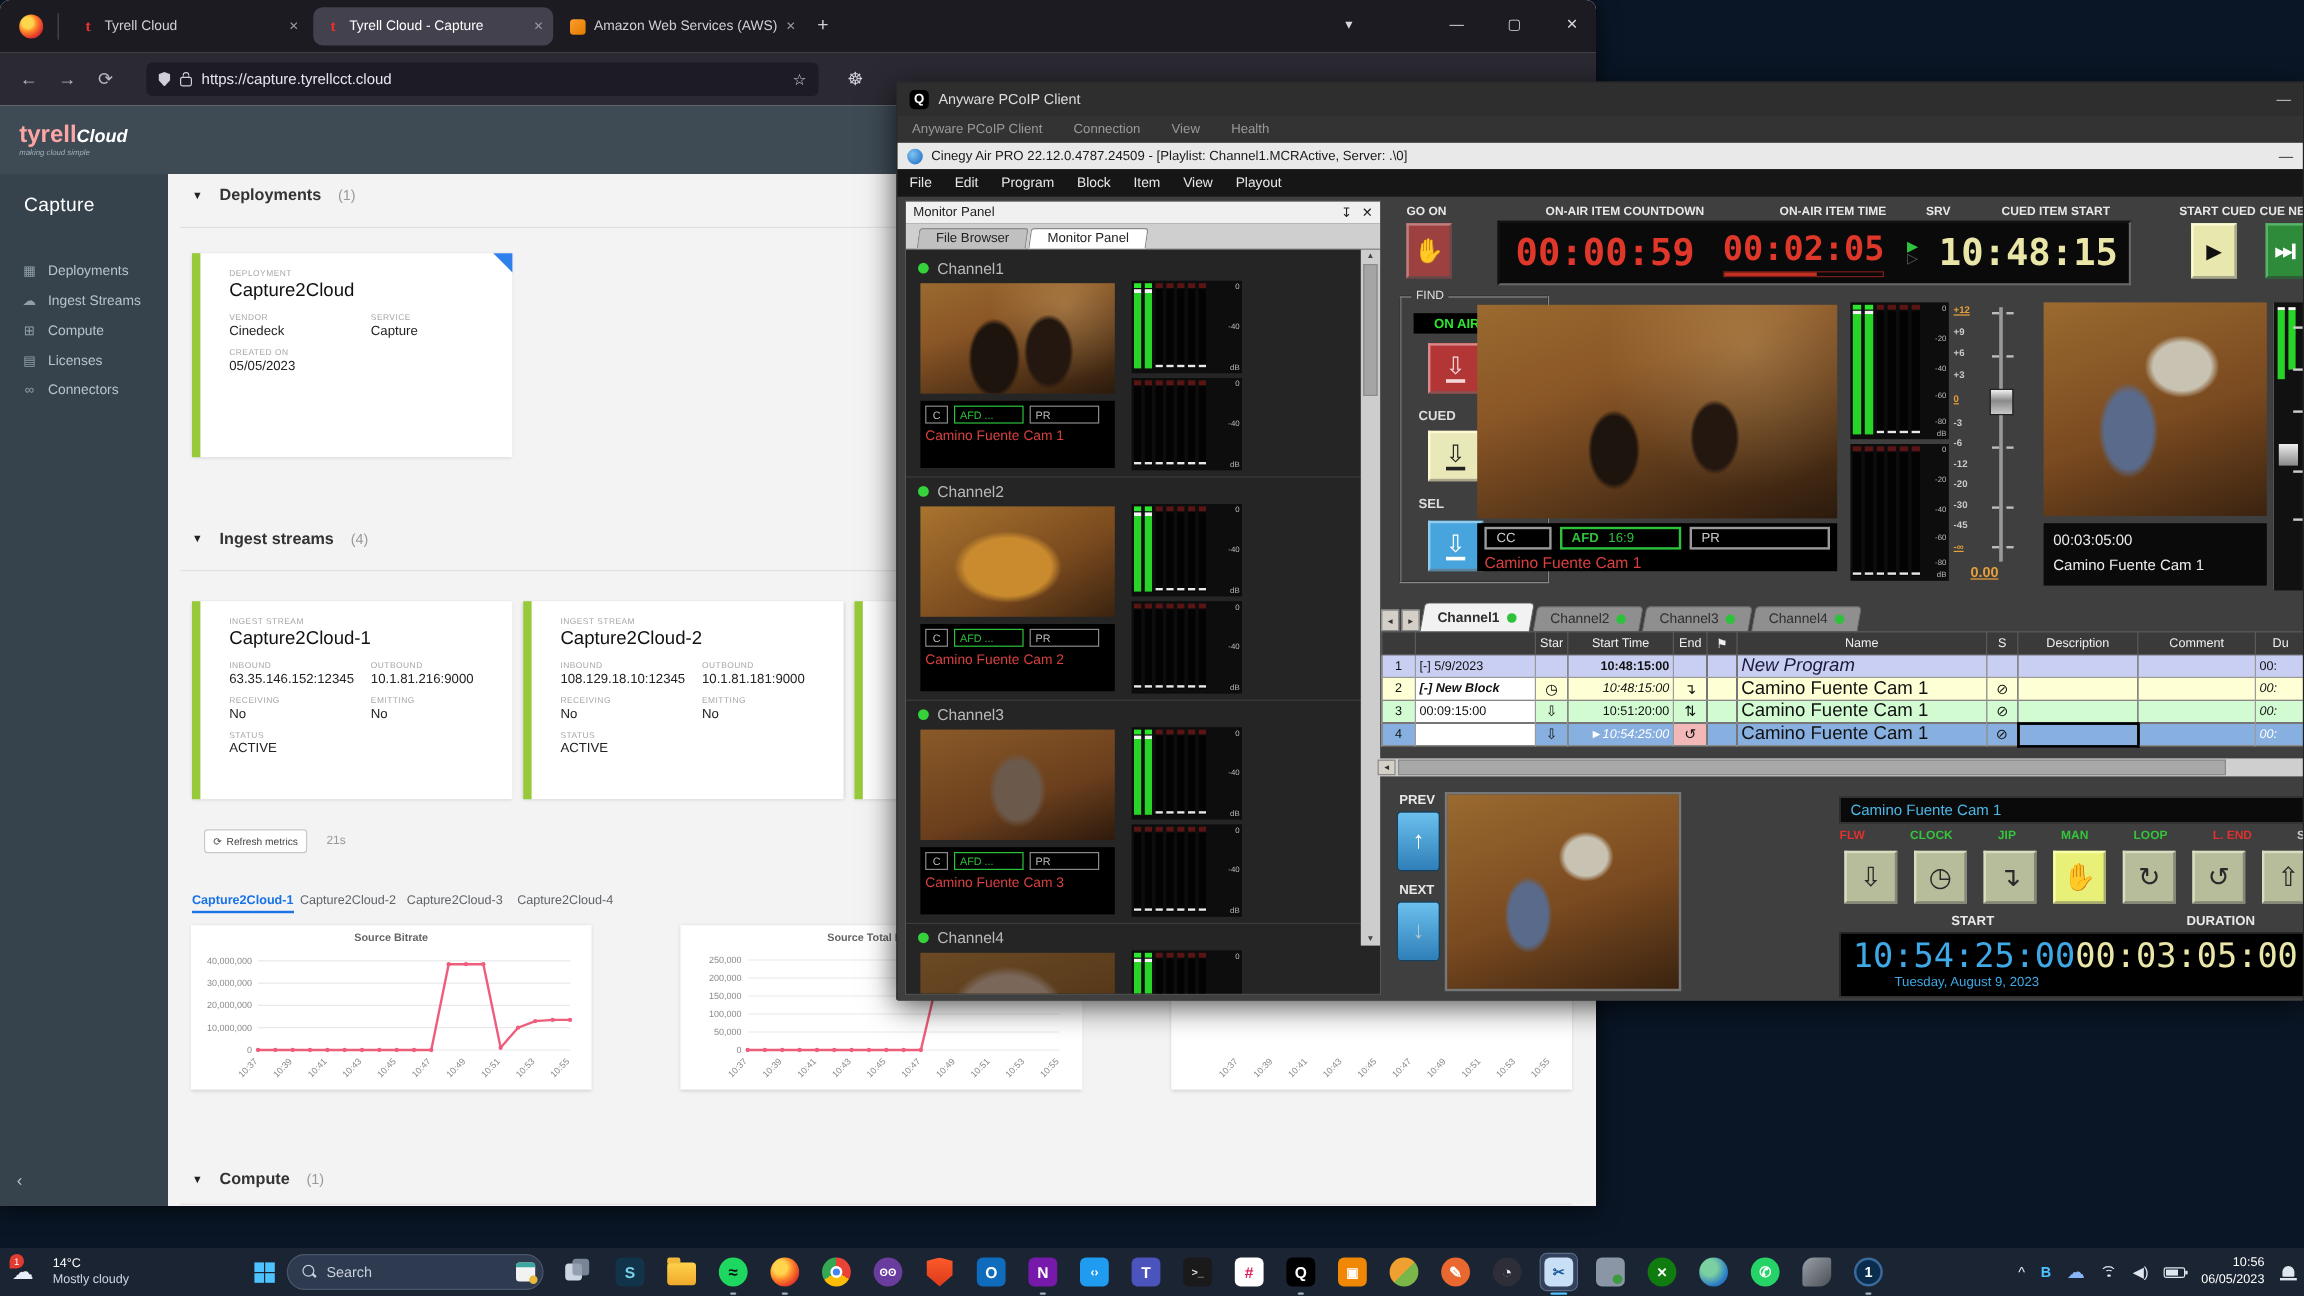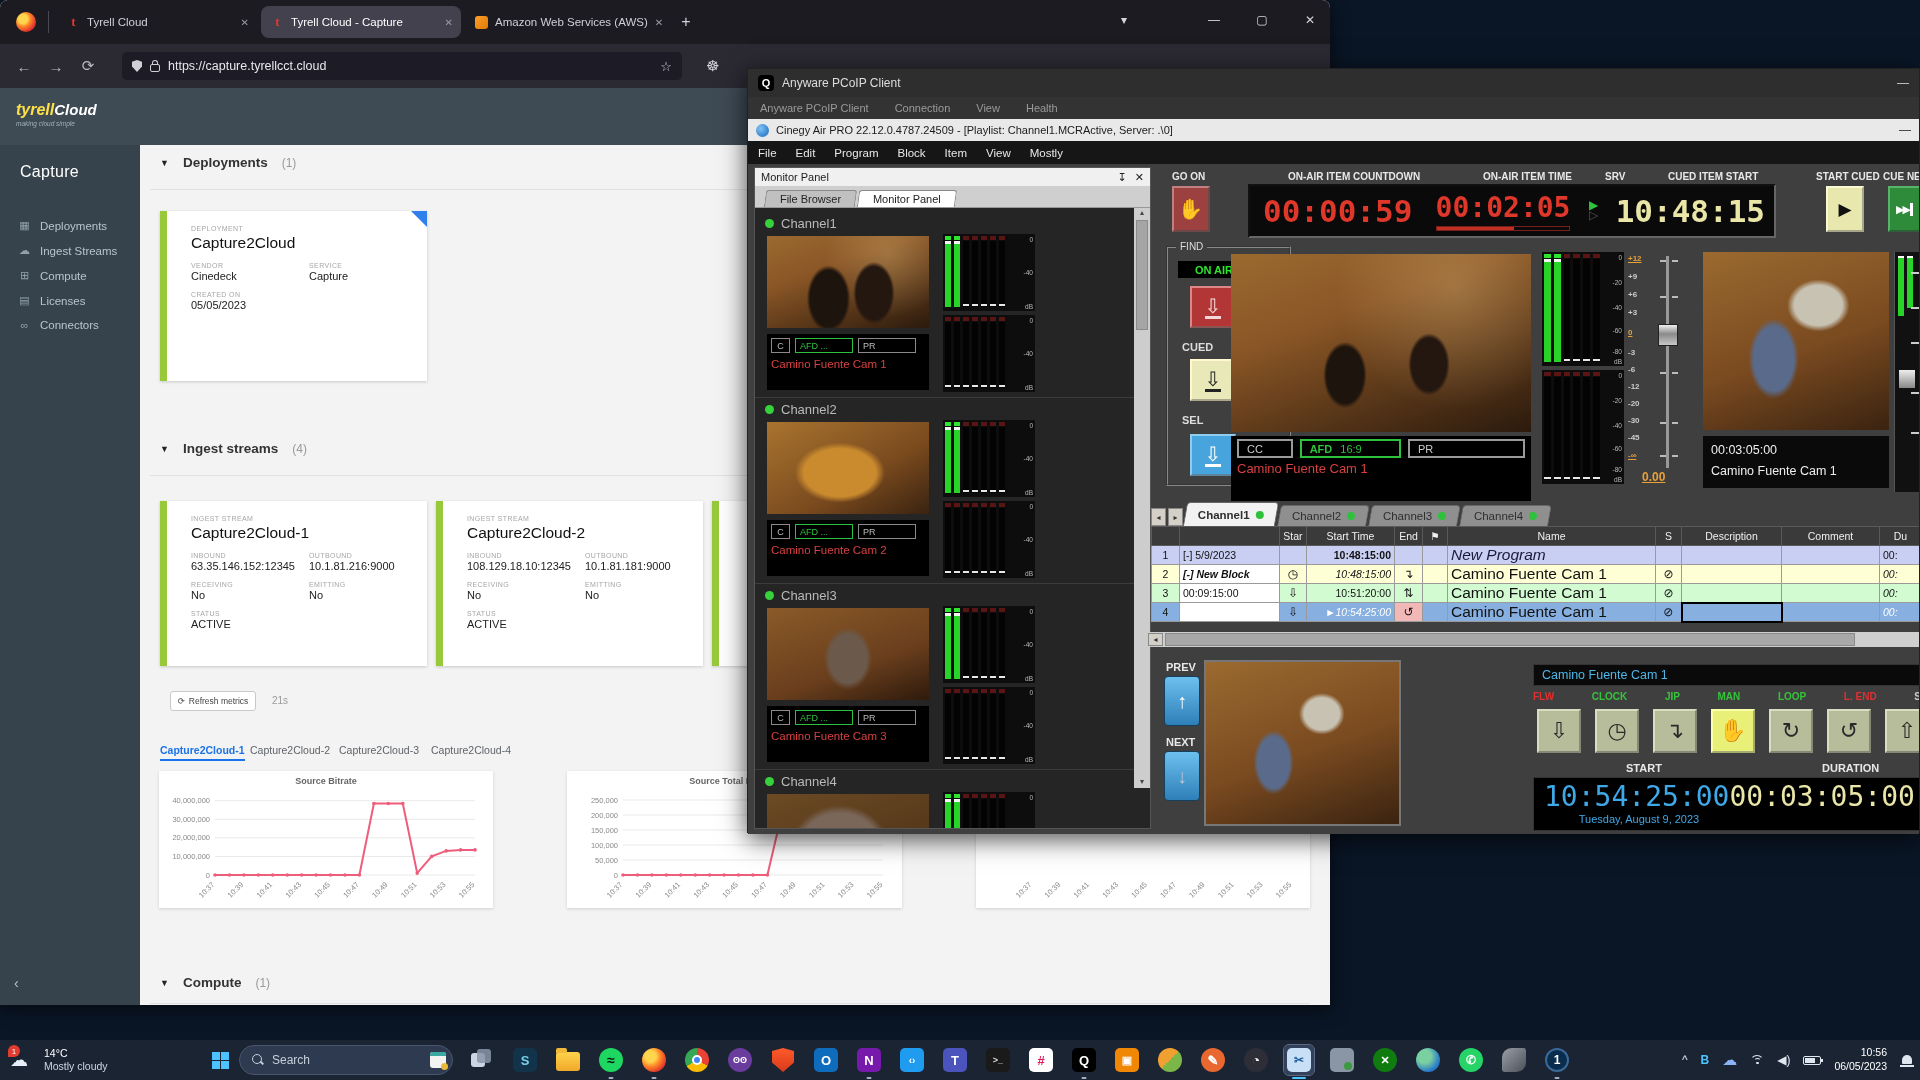--- a/index.html
+++ b/index.html
@@ -23,21 +23,21 @@
 .navbtn{color:#b9b9c2;font-size:15px;width:32px;text-align:center}
 .urlpill{width:560px;height:28px;background:#1d1b25;border-radius:5px;display:flex;align-items:center;gap:8px;padding:0 10px;margin-left:18px}
 .shield{width:10px;height:12px;background:#cfcfd8;clip-path:polygon(50% 0,100% 15%,100% 55%,50% 100%,0 55%,0 15%)}
 .lockic{width:10px;height:8px;border:1.5px solid #cfcfd8;border-radius:2px;position:relative;margin-top:4px}
 .lockic::before{content:"";position:absolute;left:1px;top:-5px;width:4px;height:4px;border:1.5px solid #cfcfd8;border-bottom:none;border-radius:3px 3px 0 0}
 .urltext{color:#e6e6ee;font-size:12.5px;flex:1}
 .pillstar{color:#cfcfd8;font-size:13px}
 .gearbtn{position:absolute;left:706px;color:#cfcfd8;font-size:15px}
 .band{position:absolute;left:0;top:88px;width:100%;height:57px;background:#3e4a54}
 .brand{position:absolute;left:16px;top:14px;line-height:1}
-.brand .b1{color:#fde047;font-weight:bold;font-style:italic;font-size:16px}
+.brand .b1{color:#fca5a5;font-weight:bold;font-size:20px}
 .brand .b2{color:#fff;font-weight:bold;font-style:italic;font-size:15px}
 .brand .tag{display:block;color:#9fb0ba;font-size:6.5px;margin-top:3px;font-style:italic}
 .sidebar{position:absolute;left:0;top:145px;width:140px;height:860px;background:#37434c}
 .sbtitle{color:#fff;font-size:16px;padding:18px 0 0 20px;letter-spacing:.3px}
 .sbitems{margin-top:32px}
 .sbitem{display:flex;align-items:center;gap:9px;color:#b8c4cc;font-size:11.5px;padding:6px 0 6px 18px}
 .sbico{font-size:11px;width:13px;text-align:center;color:#8fa0aa}
 .collapse{position:absolute;left:14px;bottom:14px;color:#b8c4cc;font-size:14px}
 .main{position:absolute;left:140px;top:145px;width:1190px;height:860px;background:#f3f3f3}
 .sechead{position:absolute;display:flex;align-items:center;gap:14px;font-size:13.5px;color:#333;font-weight:bold}
@@ -131,21 +131,21 @@
 .onair{position:absolute;left:10px;top:13px;width:72px;height:17px;background:#000;color:#2ee52e;font-weight:bold;font-size:11px;display:flex;align-items:center;justify-content:center}
 .flbl{position:absolute;left:14px;color:#ddd;font-size:11px;font-weight:bold}
 .fbtn{position:absolute;left:22px;width:46px;height:42px;border:2px outset #ddd;display:flex;align-items:center;justify-content:center;font-size:20px}
 .fbtn span{line-height:1;border-bottom:3px solid currentColor}
 .fred{background:#b23636;color:#f4d8d8;border-color:#d88}
 .fyel{background:#e8e8b8;color:#222;border-color:#fff8d0}
 .fblu{background:#48a4dc;color:#fff;border-color:#90ccee}
 
 
 .pv1{position:absolute;left:483px;top:90px;width:300px;height:178px}
-.pv1info{position:absolute;left:483px;top:272px;width:300px;height:65px;background:#000;padding:3px 6px}
+.pv1info{position:absolute;left:483px;top:272px;width:300px;height:40px;background:#000;padding:3px 6px}
 .pvbadges{display:flex;gap:7px}
 .pbdg{border:2px solid #9a9a9a;color:#ccc;font-size:11px;height:19px;display:flex;align-items:center;gap:8px;padding:0 8px}
 .pbdg.afd{border-color:#2ec23c;color:#2ec23c}
 .pvclip{color:#d84040;font-size:13px;margin-top:3px}
 .mainmeters{position:absolute;left:794px;top:88px;width:82px;height:232px;display:flex;flex-direction:column;gap:4px}
 .fader{position:absolute;left:880px;top:88px;width:60px;height:232px}
 .fsc{position:absolute;left:0;width:26px;font-size:8px;color:#ccc;font-weight:bold}
 .fsc.or{color:#e8a13a;text-decoration:underline}
 .frail{position:absolute;left:38px;top:4px;width:3px;height:212px;background:#999}
 .ftick{position:absolute;left:32px;width:6px;height:2px;background:#bbb}
@@ -559,21 +559,21 @@
     <span>Cinegy Air PRO 22.12.0.4787.24509 - [Playlist: Channel1.MCRActive, Server: .\0]</span>
     <span class="cmin">—</span>
   </div>
   <div class="cmenu">
     <span>File</span>
     <span>Edit</span>
     <span>Program</span>
     <span>Block</span>
     <span>Item</span>
     <span>View</span>
-    <span>Mostly</span>
+    <span>Playout</span>
   </div>
 
   <div class="cbody">
 
     <div class="mpanel">
       <div class="mphead">
         <span>Monitor Panel</span>
         <span class="sp"></span>
         <span>↧</span>
         <span>✕</span>

